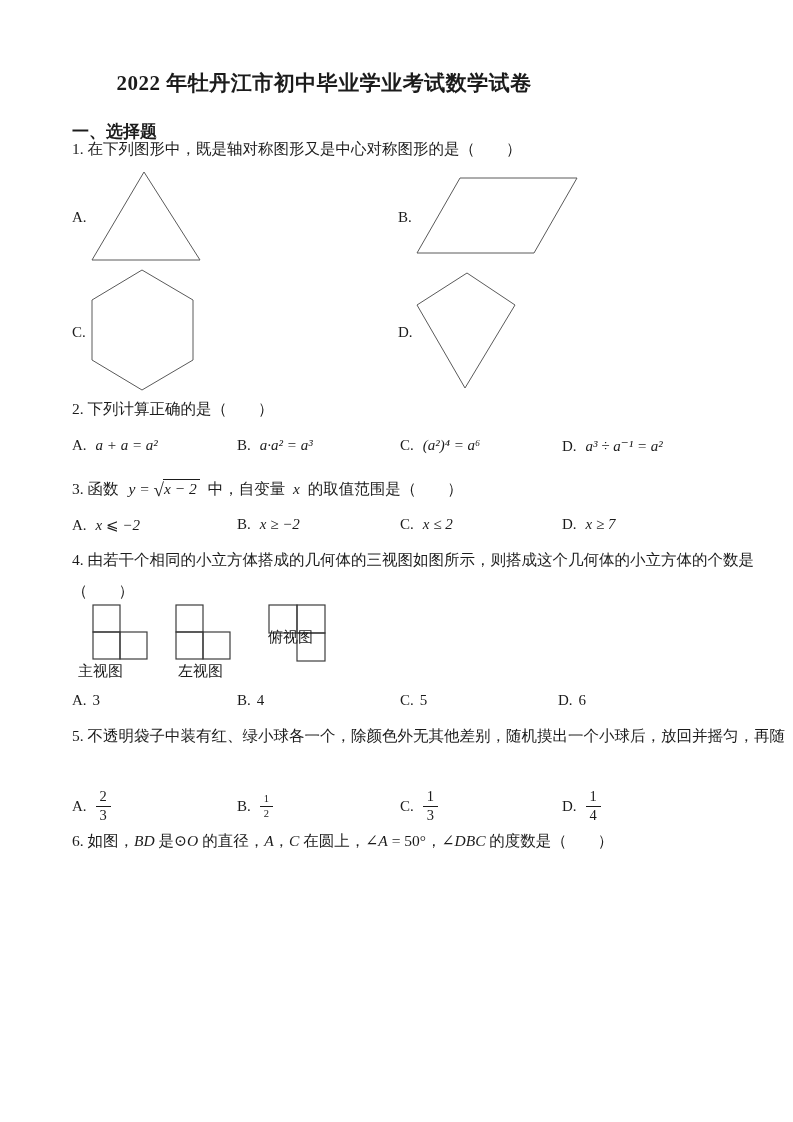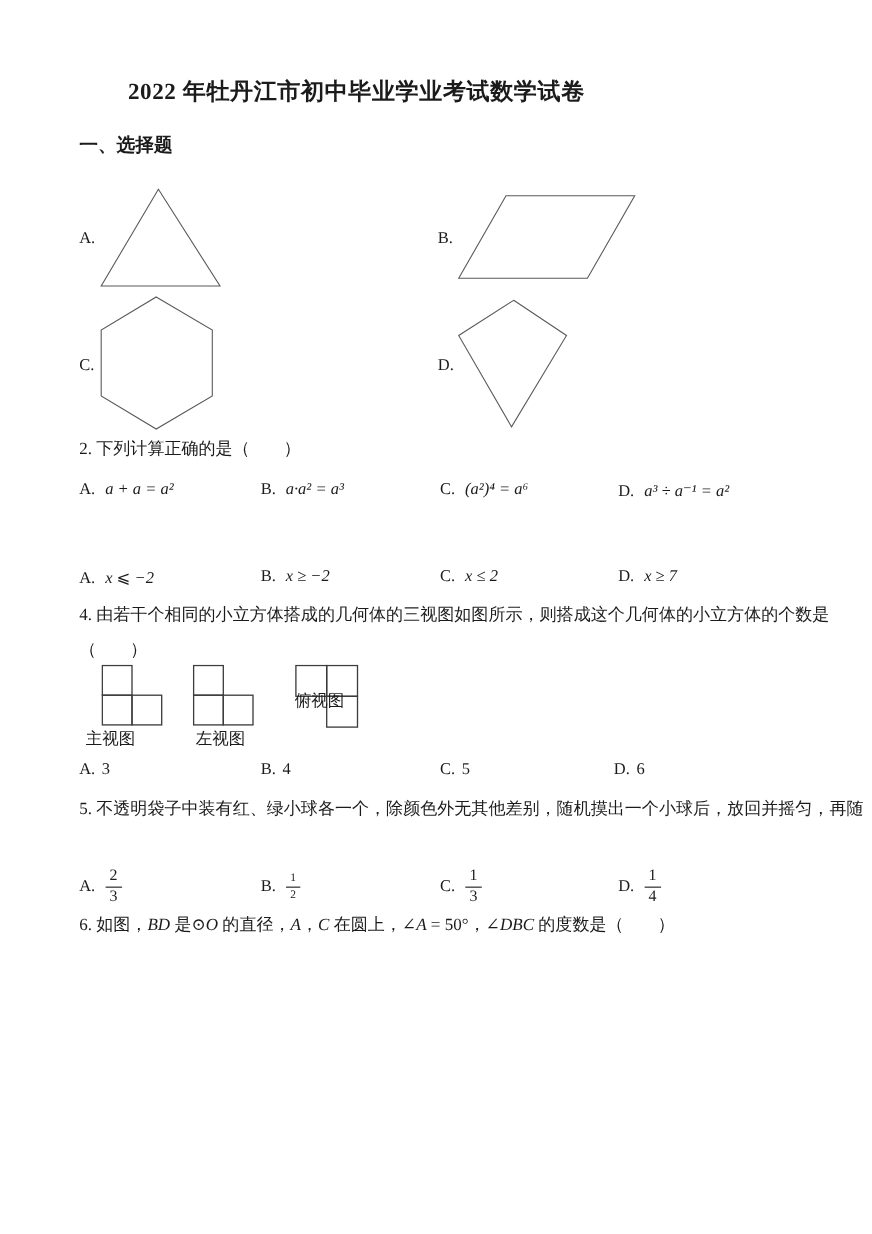--- a/index.html
+++ b/index.html
@@ -41,20 +41,21 @@
 </style>
 </head>
 <body>
 
 <div class="page">
 
   <div class="abs title">2022 年牡丹江市初中毕业学业考试数学试卷</div>
 
   <div class="abs section-heading">一、选择题</div>
 
+  <div class="abs body-line" style="left:72px; top:139px;">1. 在下列图形中，既是轴对称图形又是中心对称图形的是（　　）</div>
 
   <div class="abs opt-label" style="left:72px; top:209px;">A.</div>
   <svg class="abs shape-svg" style="left:85px; top:168px;" width="120" height="97">
     <polygon points="59,4 7,92 115,92"></polygon>
   </svg>
 
   <div class="abs opt-label" style="left:398px; top:209px;">B.</div>
   <svg class="abs shape-svg" style="left:412px; top:173px;" width="170" height="86">
     <polygon points="5,80 48,5 165,5 122,80"></polygon>
   </svg>
@@ -81,20 +82,28 @@
   </div>
   <div class="abs opt-cell" style="left:400px; top:437px;">
     <span>C.</span>
     <span class="math">(a²)⁴ = a⁶</span>
   </div>
   <div class="abs opt-cell" style="left:562px; top:437px;">
     <span>D.</span>
     <span class="math">a³ ÷ a⁻¹ = a²</span>
   </div>
 
+  <div class="abs body-line" style="left:72px; top:479px;">
+    <span>3. 函数</span>
+    <span class="math" style="margin-left:6px;">y =</span>
+    <span class="sqrt-sym">√</span><span class="radicand">x − 2</span>
+    <span style="margin-left:4px;">中，自变量</span>
+    <span class="math" style="margin:0 4px;">x</span>
+    <span>的取值范围是（　　）</span>
+  </div>
 
   <div class="abs opt-cell" style="left:72px; top:516px;">
     <span>A.</span>
     <span class="math">x ⩽ −2</span>
   </div>
   <div class="abs opt-cell" style="left:237px; top:516px;">
     <span>B.</span>
     <span class="math">x ≥ −2</span>
   </div>
   <div class="abs opt-cell" style="left:400px; top:516px;">

